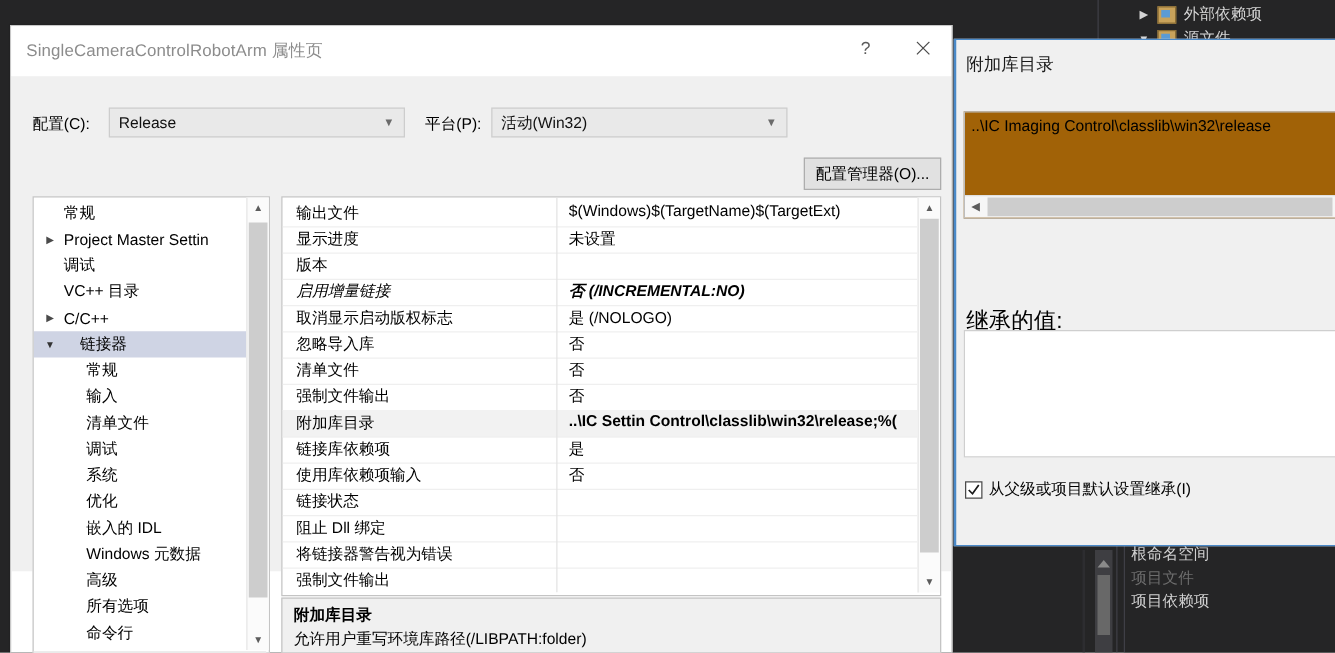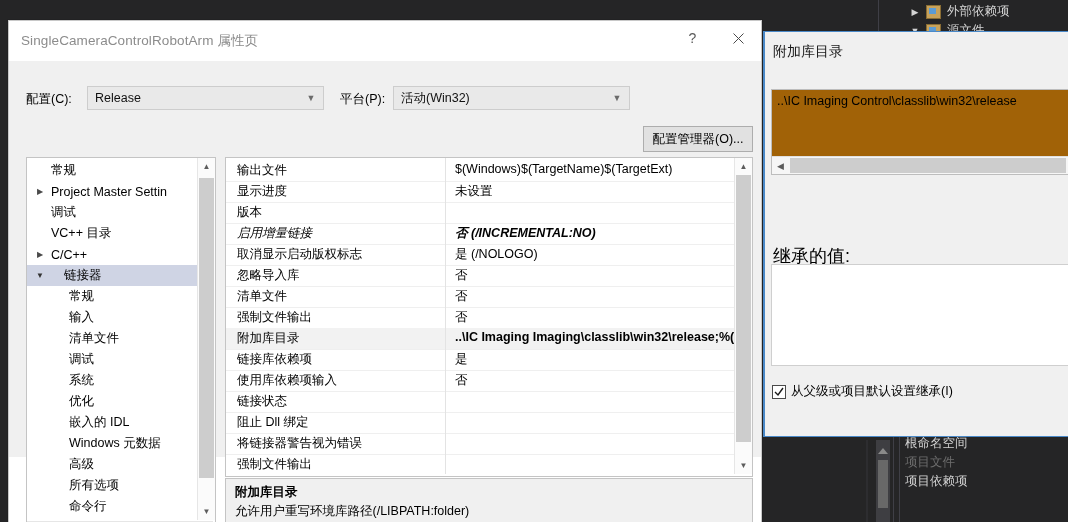--- a/index.html
+++ b/index.html
@@ -291,21 +291,21 @@
           <div class="grow" style="top: 128px;">
             <span class="gname">清单文件</span>
             <span class="gval">否</span>
           </div>
           <div class="grow" style="top: 149px;">
             <span class="gname">强制文件输出</span>
             <span class="gval">否</span>
           </div>
           <div class="grow sel" style="top: 170px;">
             <span class="gname">附加库目录</span>
-            <span class="gval bold">..\IC Imaging Imaging\classlib\win32\release;%(</span>
+            <span class="gval bold">..\IC Settin Control\classlib\win32\release;%(</span>
           </div>
           <div class="grow" style="top: 191px;">
             <span class="gname">链接库依赖项</span>
             <span class="gval">是</span>
           </div>
           <div class="grow" style="top: 212px;">
             <span class="gname">使用库依赖项输入</span>
             <span class="gval">否</span>
           </div>
           <div class="grow" style="top: 233px;">

